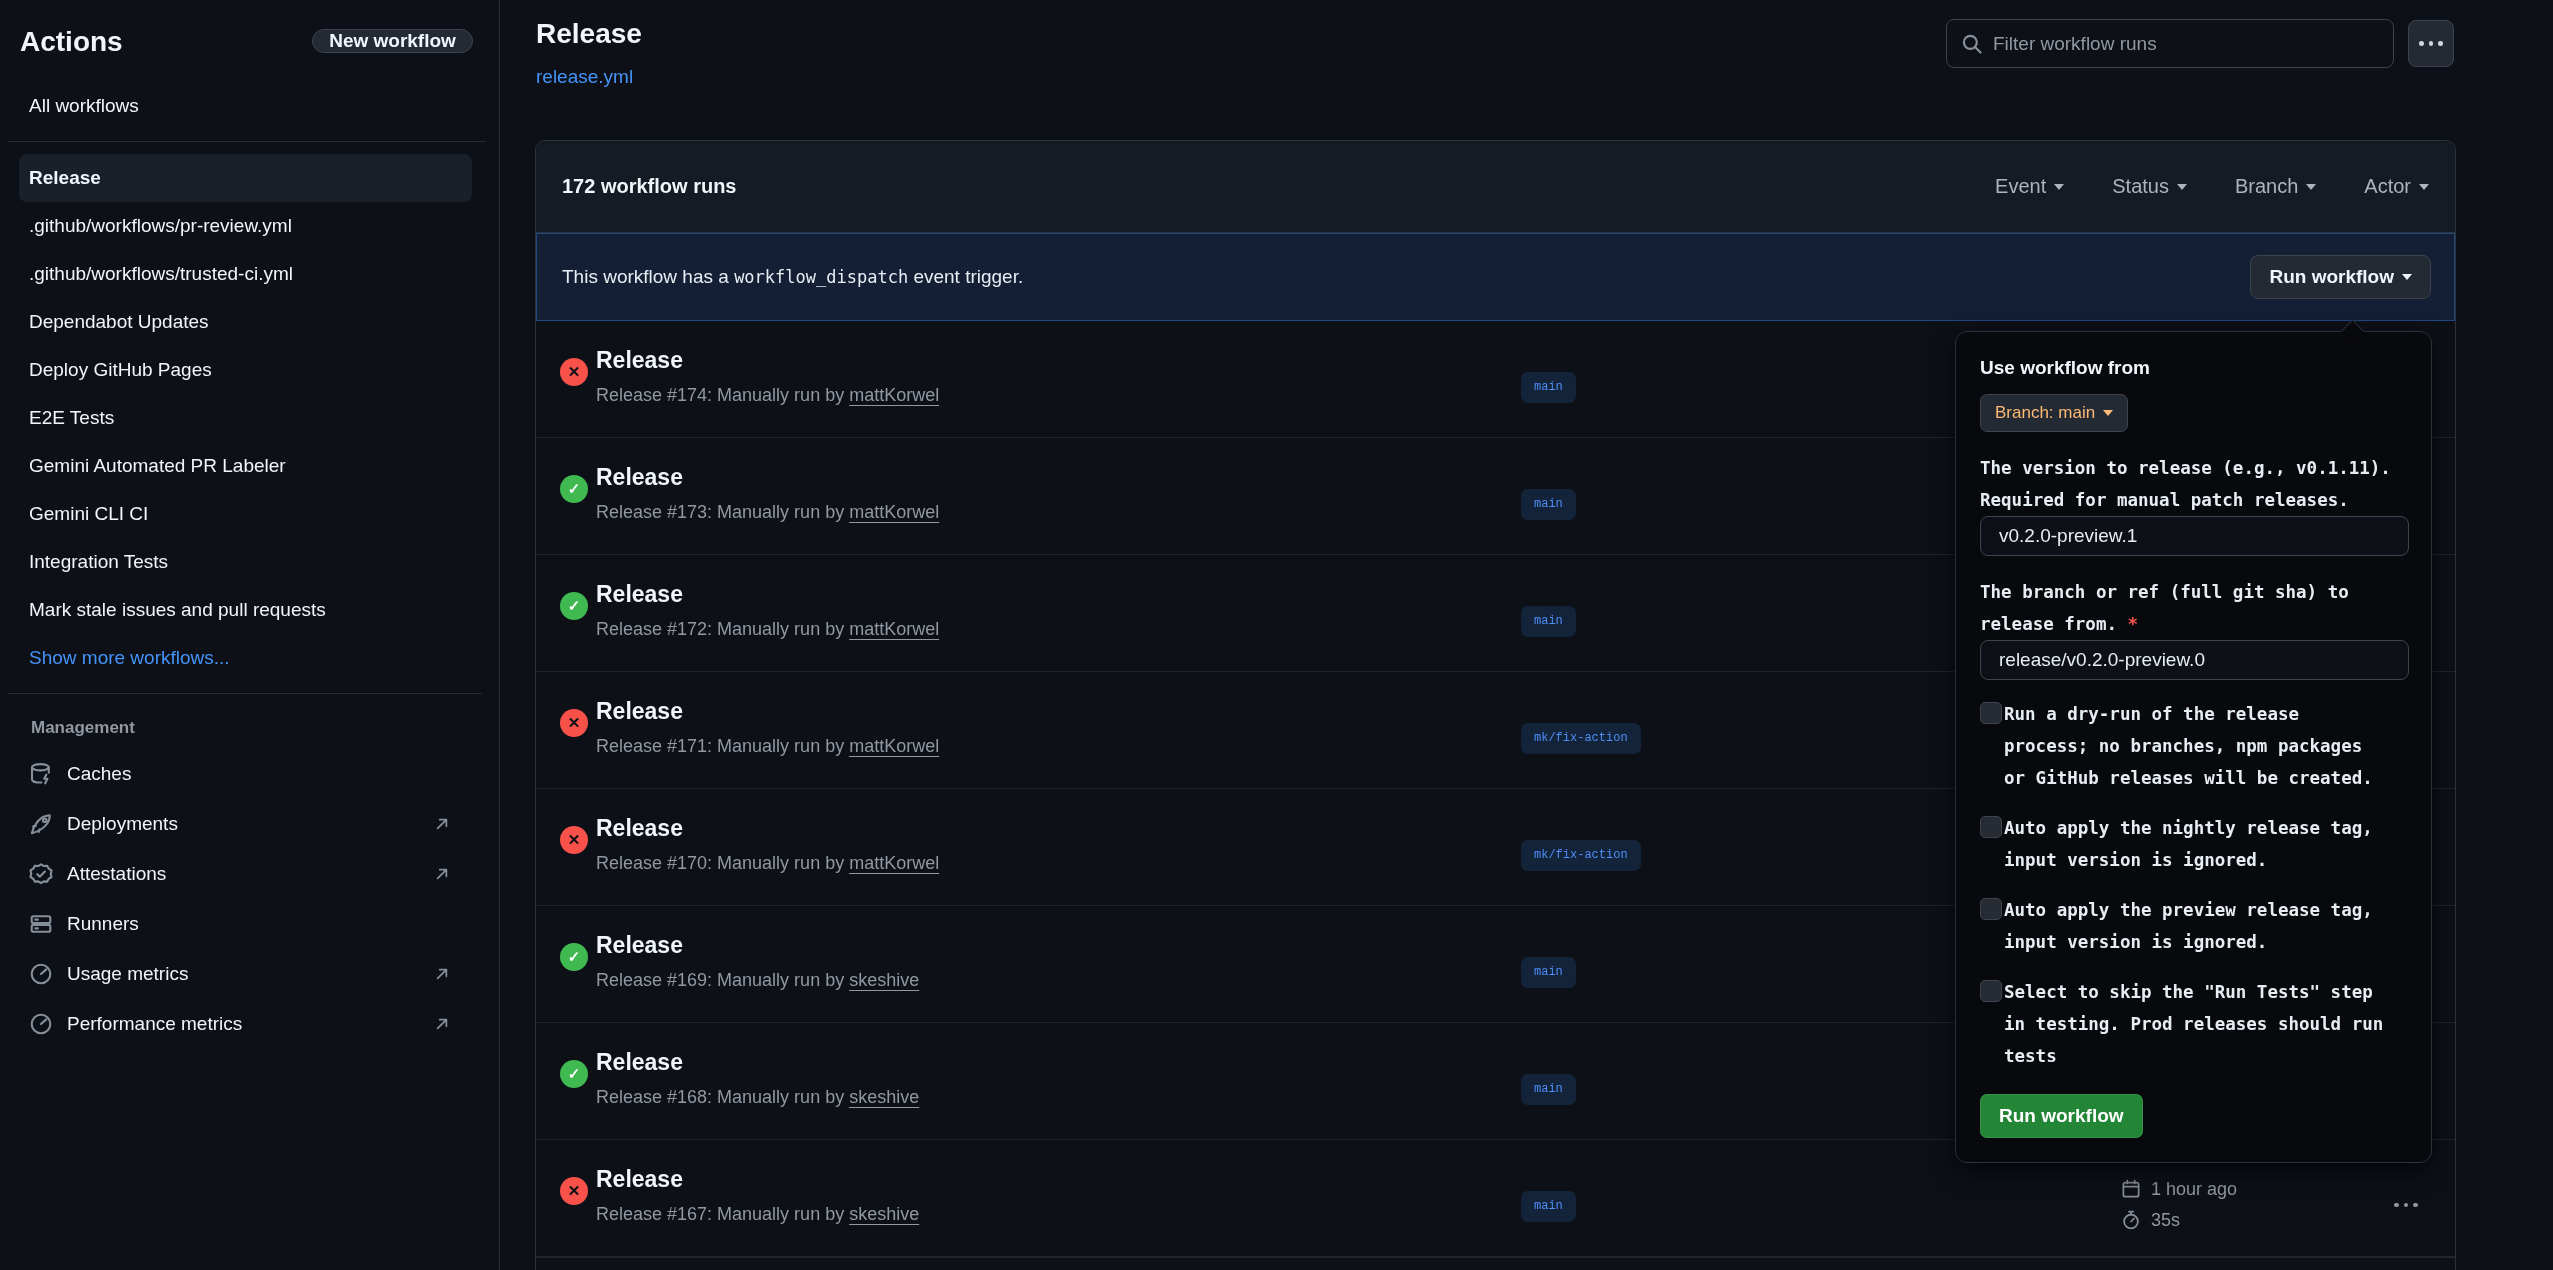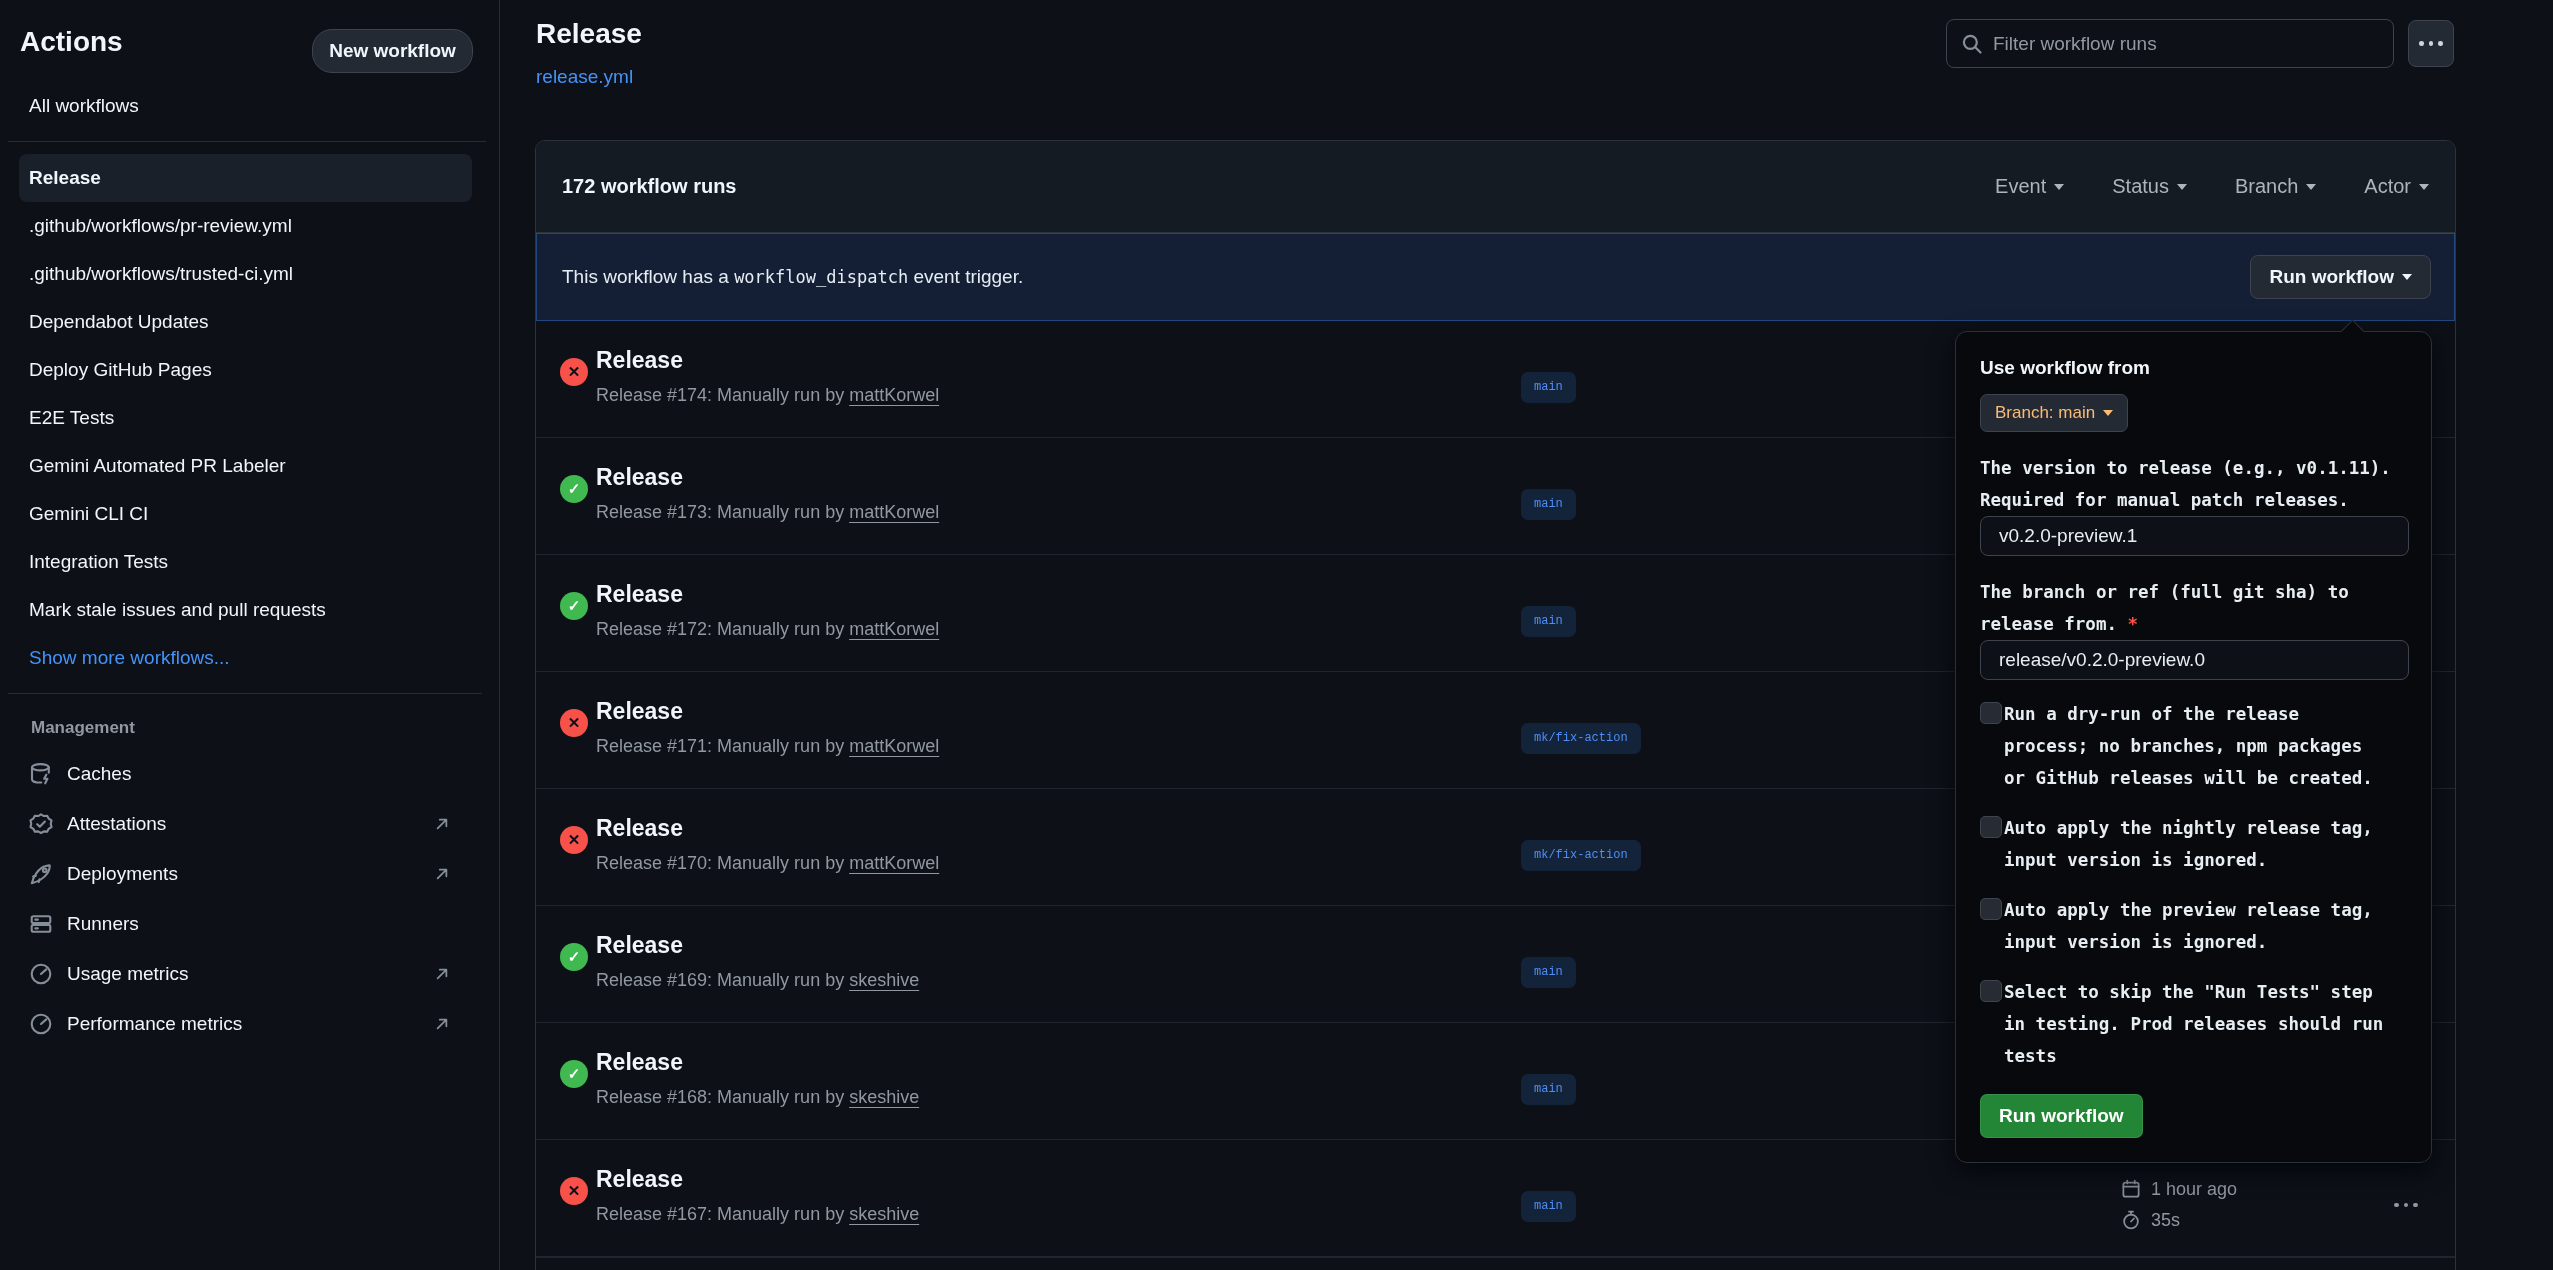--- a/index.html
+++ b/index.html
@@ -8,21 +8,21 @@
     background:#0d1117;
     color:#f0f6fc;
     font-family:"Liberation Sans", sans-serif;
     position:relative;
     overflow:hidden;
   }
 
   
   .sidebar { position:absolute; left:0; top:0; width:500px; height:1270px; border-right:1px solid #262c36; background:#0d1117; }
   .sidebar-title { position:absolute; left:20px; top:26px; font-size:28px; font-weight:700; color:#f0f6fc; }
-  .new-workflow-btn { position:absolute; left:312px; top:29px; width:161px; height:44px; background:#242a33; border:1px solid #3d444d; border-radius:20px; color:#f0f6fc; font-size:19px; font-weight:600; display:flex; align-items:center; justify-content:center; cursor:pointer; }
+  .new-workflow-btn { position:absolute; left:312px; top:29px; width:161px; height:24px; background:#242a33; border:1px solid #3d444d; border-radius:20px; color:#f0f6fc; font-size:19px; font-weight:600; display:flex; align-items:center; justify-content:center; cursor:pointer; }
   .all-workflows { position:absolute; left:19px; top:82px; right:27px; height:48px; line-height:48px; padding-left:10px; font-size:19px; color:#f0f6fc; border-radius:8px; cursor:pointer; }
   .sidebar-divider { position:absolute; left:8px; right:13px; top:141px; border-top:1px solid #262c36; }
   .wf-list { position:absolute; top:154px; left:19px; right:27px; }
   .wf-item { height:48px; line-height:48px; padding-left:10px; font-size:19px; color:#f0f6fc; border-radius:8px; position:relative; white-space:nowrap; overflow:hidden; cursor:pointer; }
   .wf-item.selected { background:#1a2029; font-weight:700; }
   .wf-item.selected::before { content:""; position:absolute; left:-13px; top:6px; width:5px; height:36px; border-radius:3px; background:#3b6fe6; }
   .wf-item.link { color:#4493f8; }
   .divider2 { border-top:1px solid #262c36; margin:11px -10px 0 -11px; }
   .mgmt-title { margin-top:14px; padding-left:12px; line-height:40px; font-size:17px; font-weight:700; color:#9198a1; }
   .mgmt-item { height:48px; margin-top:2px; display:flex; align-items:center; gap:14px; padding-left:10px; font-size:19px; color:#f0f6fc; border-radius:8px; position:relative; cursor:pointer; }
@@ -114,35 +114,35 @@
       <svg class="ico line-ico" viewBox="0 0 16 16">
         <ellipse cx="7.6" cy="3.5" rx="5.6" ry="2.1"></ellipse>
           <path d="M2 3.5 V11.6 c0 1.2 2.5 2.1 5.6 2.1 h0.6"></path>
           <path d="M13.2 3.5 V7.2"></path>
           <polyline points="11.6,8.4 10.1,11.2 12.3,11.2 10.8,14.2"></polyline>
       </svg>
       <span>Caches</span>
     </div>
     <div class="mgmt-item">
       <svg class="ico line-ico" viewBox="0 0 16 16">
-        <path d="M8 1.6 L9.9 2.7 L12.1 2.5 L13.1 4.4 L15 5.6 L14.5 7.8 L15 10 L13.1 11.2 L12.1 13.1 L9.9 12.9 L8 14 L6.1 12.9 L3.9 13.1 L2.9 11.2 L1 10 L1.5 7.8 L1 5.6 L2.9 4.4 L3.9 2.5 L6.1 2.7 Z"></path>
-          <polyline points="5.5,8.1 7.2,9.8 10.6,6.4"></polyline>
-      </svg>
-      <span>Attestations</span>
+        <path d="M1.9 14.1 C2.9 10.4 5.2 6.2 8.6 3.8 C10.8 2.3 13.5 2.2 13.8 2.3 C13.9 2.6 13.8 5.3 12.3 7.5 C9.9 10.9 5.6 13.2 1.9 14.1 Z"></path>
+          <circle cx="10.5" cy="5.5" r="1.2"></circle>
+          <path d="M4.6 9.1 L2.7 9.6 M7 11.5 L6.5 13.4"></path>
+      </svg>
+      <span>Deployments</span>
       <svg class="ext line-ico" viewBox="0 0 16 16">
           <path d="M4.5 11.5 L11.5 4.5 M6.2 4.5 H11.5 V9.8"></path>
         </svg>
     </div>
     <div class="mgmt-item">
       <svg class="ico line-ico" viewBox="0 0 16 16">
-        <path d="M1.9 14.1 C2.9 10.4 5.2 6.2 8.6 3.8 C10.8 2.3 13.5 2.2 13.8 2.3 C13.9 2.6 13.8 5.3 12.3 7.5 C9.9 10.9 5.6 13.2 1.9 14.1 Z"></path>
-          <circle cx="10.5" cy="5.5" r="1.2"></circle>
-          <path d="M4.6 9.1 L2.7 9.6 M7 11.5 L6.5 13.4"></path>
-      </svg>
-      <span>Deployments</span>
+        <path d="M8 1.6 L9.9 2.7 L12.1 2.5 L13.1 4.4 L15 5.6 L14.5 7.8 L15 10 L13.1 11.2 L12.1 13.1 L9.9 12.9 L8 14 L6.1 12.9 L3.9 13.1 L2.9 11.2 L1 10 L1.5 7.8 L1 5.6 L2.9 4.4 L3.9 2.5 L6.1 2.7 Z"></path>
+          <polyline points="5.5,8.1 7.2,9.8 10.6,6.4"></polyline>
+      </svg>
+      <span>Attestations</span>
       <svg class="ext line-ico" viewBox="0 0 16 16">
           <path d="M4.5 11.5 L11.5 4.5 M6.2 4.5 H11.5 V9.8"></path>
         </svg>
     </div>
     <div class="mgmt-item">
       <svg class="ico line-ico" viewBox="0 0 16 16">
         <rect x="1.8" y="2.8" width="12.4" height="4.6" rx="1.2"></rect>
           <rect x="1.8" y="8.6" width="12.4" height="4.6" rx="1.2"></rect>
           <path d="M4.2 5.1 h1.7 M4.2 10.9 h1.7"></path>
       </svg>

